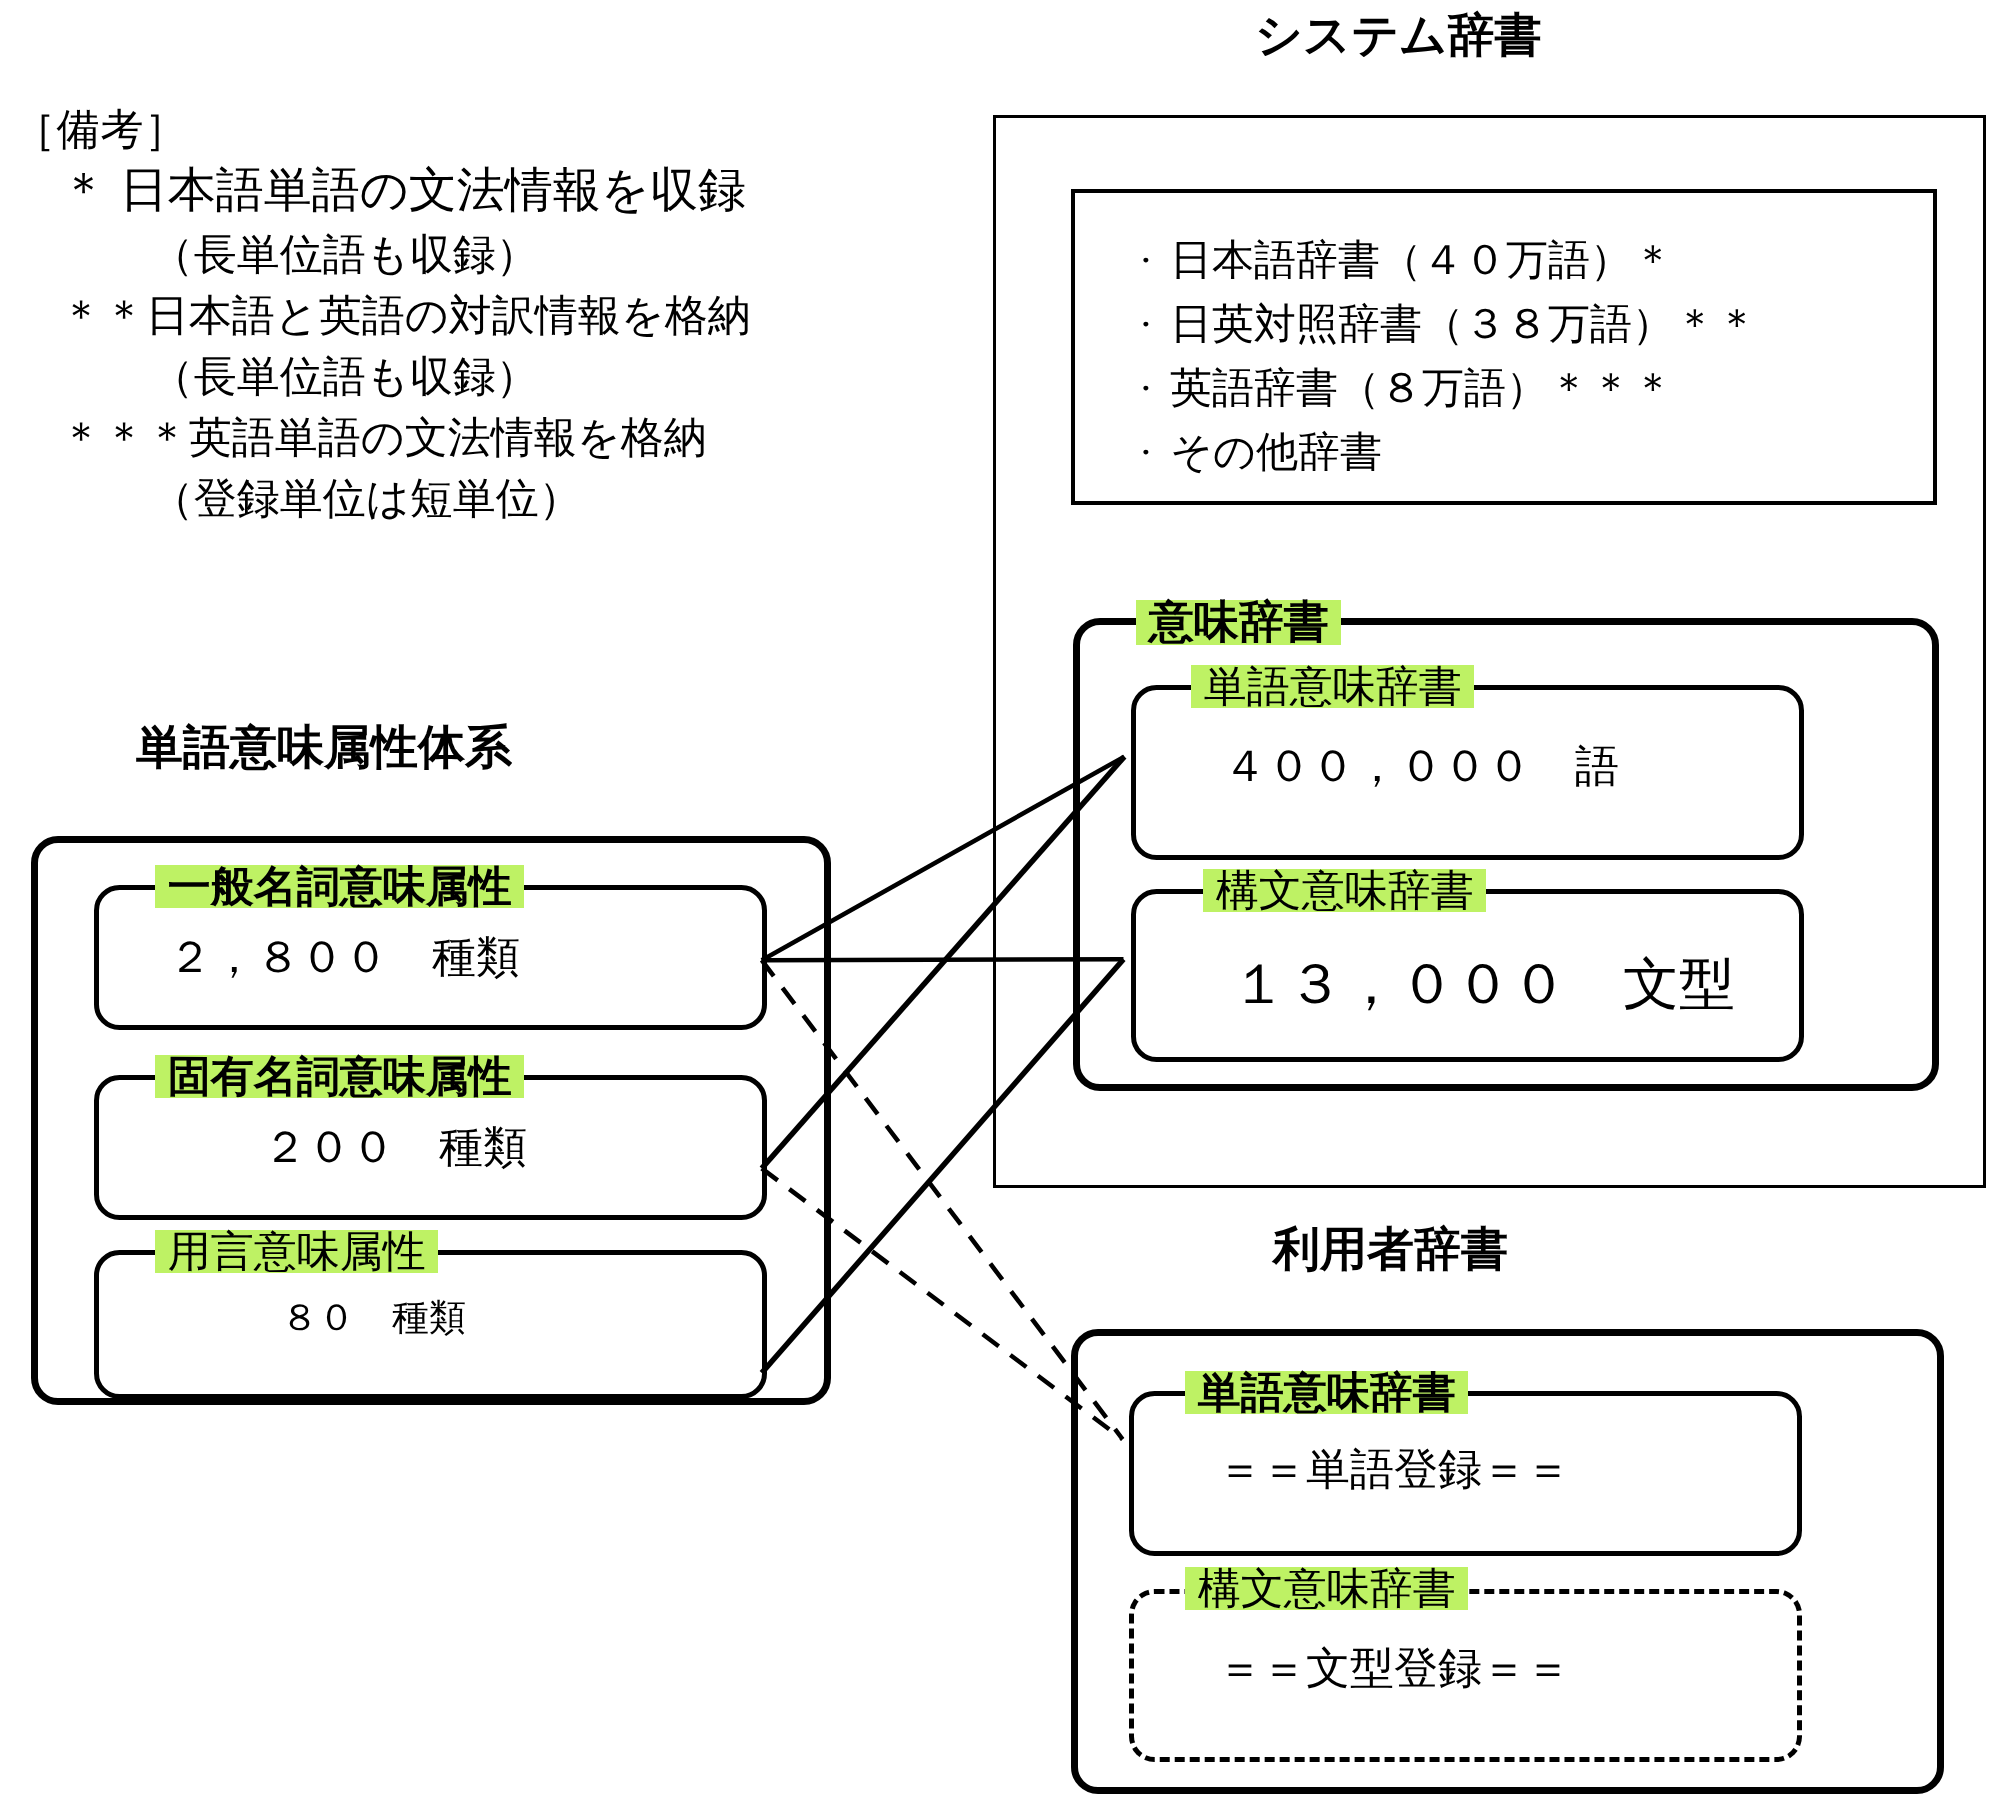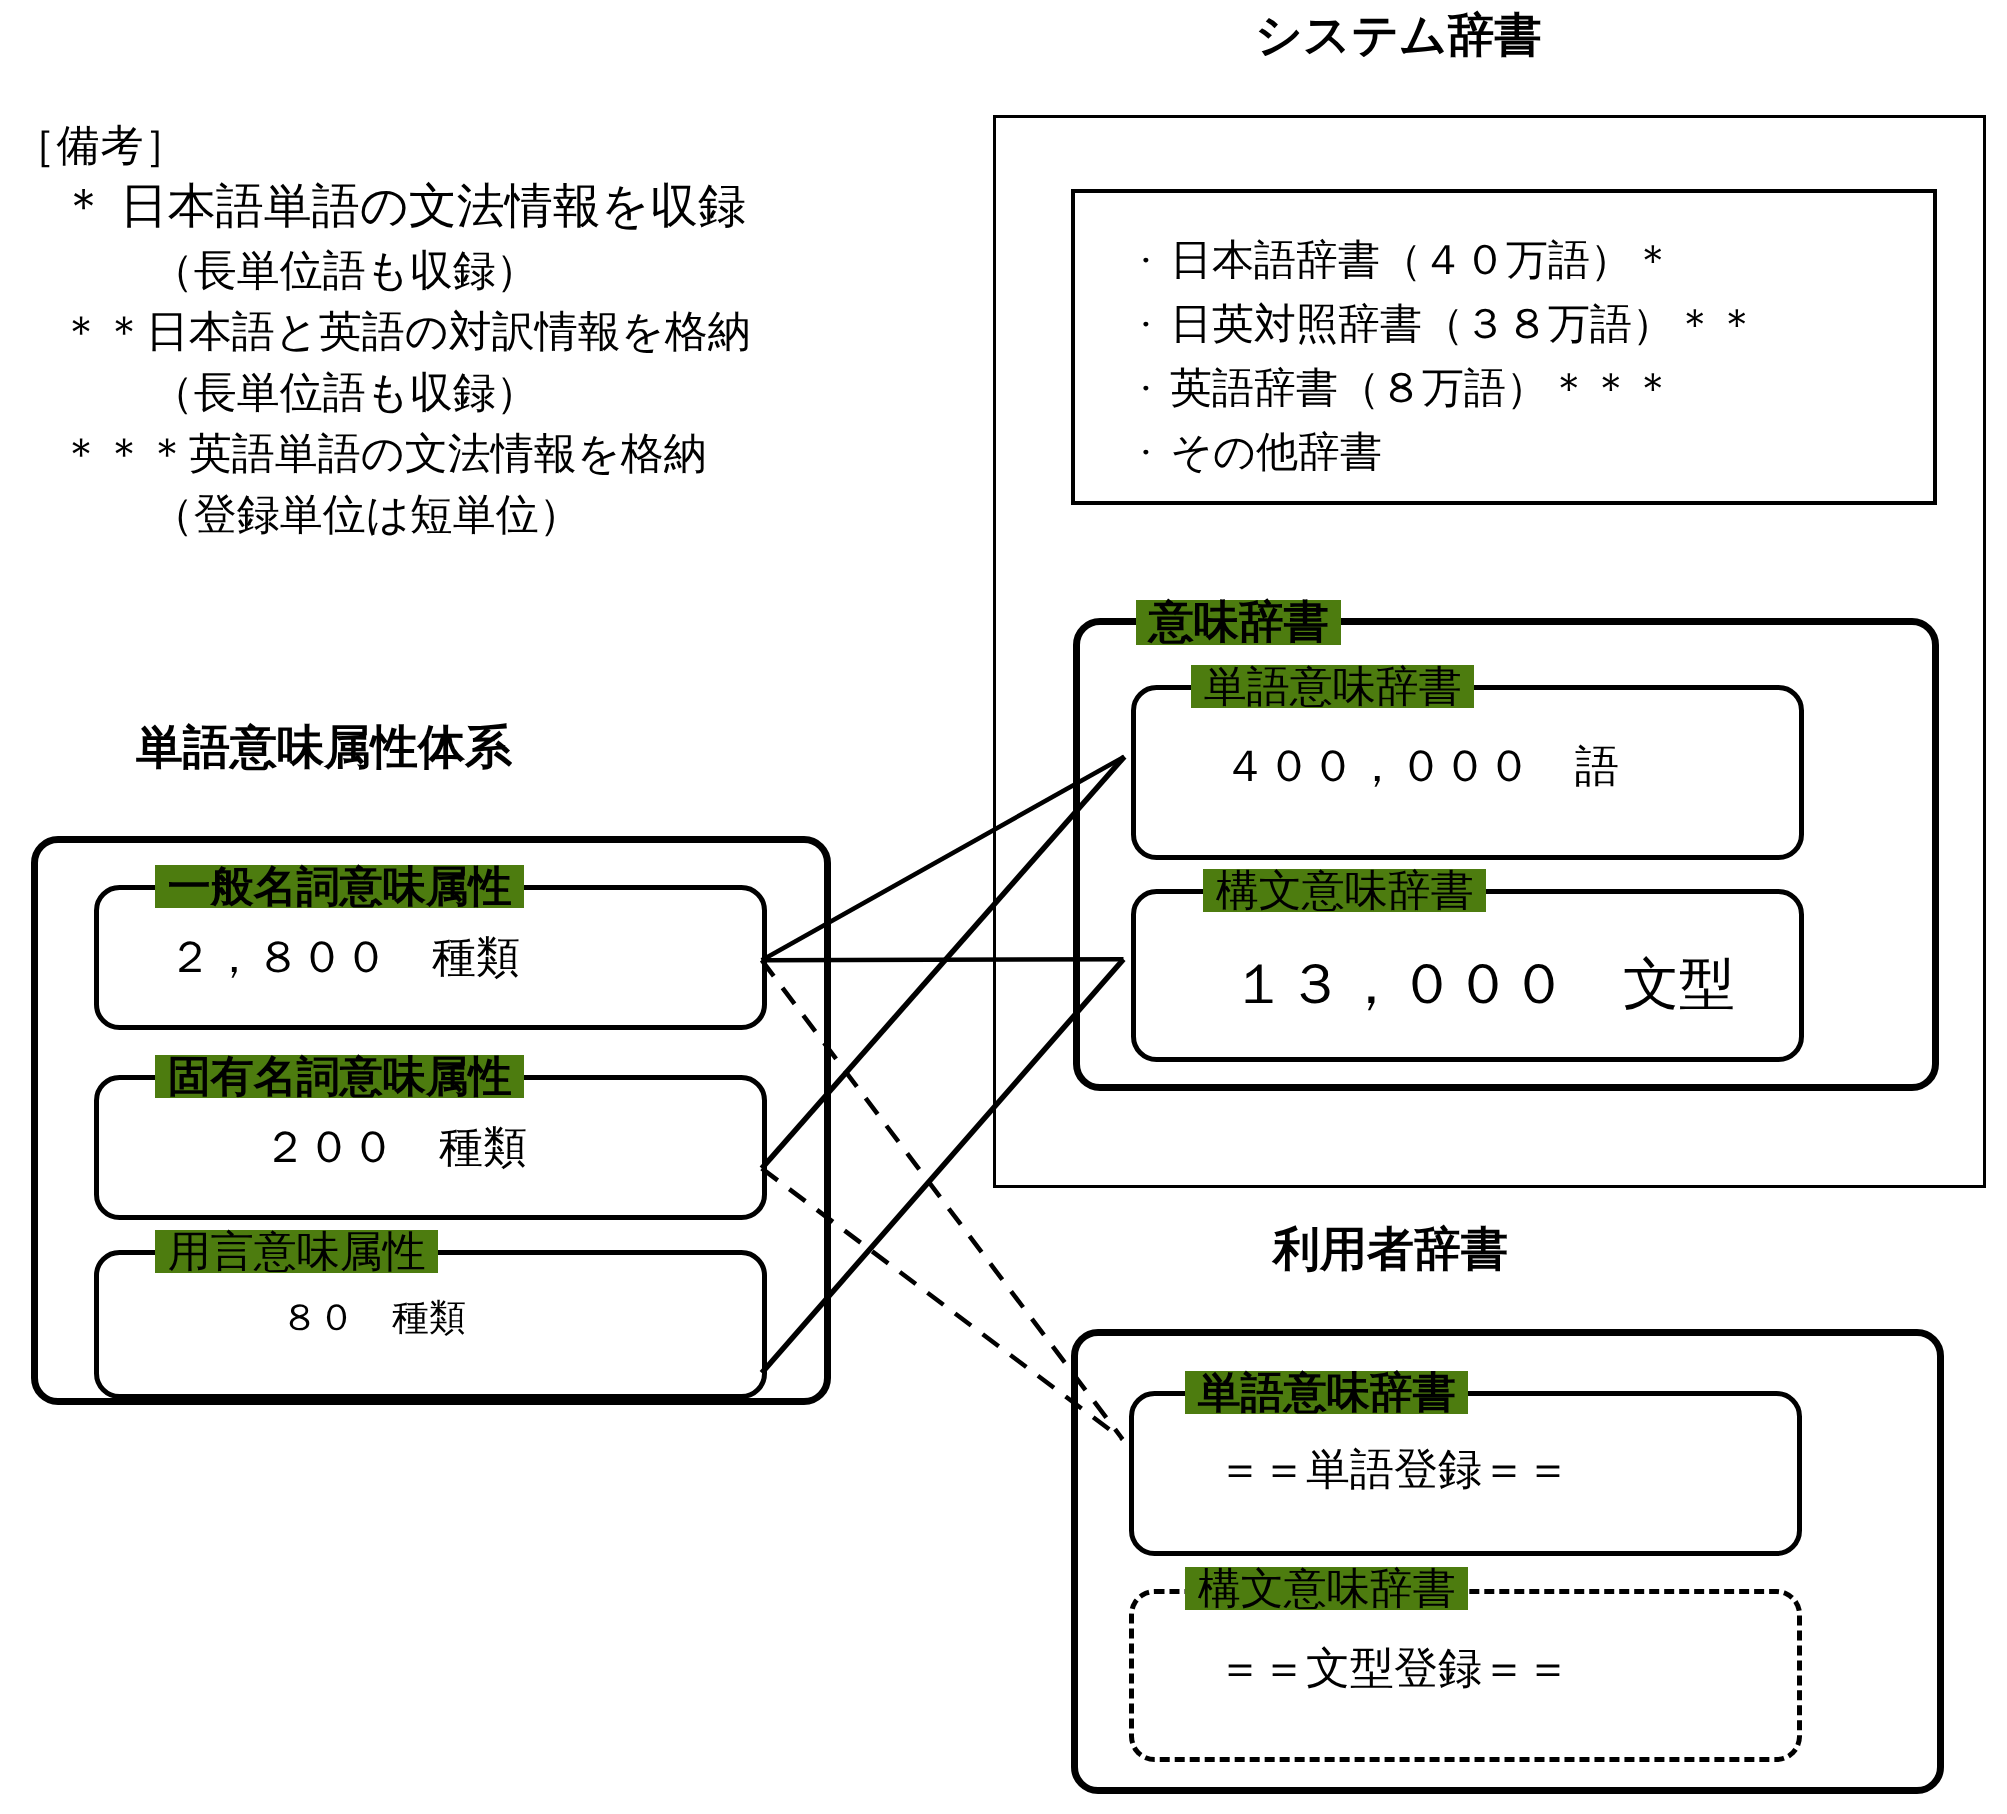--- a/index.html
+++ b/index.html
@@ -14,35 +14,35 @@
   
   .rect-thin{border:3.6px solid #000;box-sizing:border-box;}
   .rect-thin2{border:4.5px solid #000;box-sizing:border-box;}
 
   
   .round-heavy{border:7.3px solid #000;border-radius:27px;box-sizing:border-box;}
   .round-med{border:5.5px solid #000;border-radius:25.5px;box-sizing:border-box;}
   .round-dash{border:5.5px dashed #000;border-radius:25.5px;box-sizing:border-box;}
 
   
-  .gap-label{position:absolute;background:#4d7c0f;padding:0 12.7px;white-space:nowrap;
+  .gap-label{position:absolute;background:#bef264;padding:0 12.7px;white-space:nowrap;
              line-height:1;}
 
   
   #wires{position:absolute;left:0;top:0;width:2007px;height:1815px;pointer-events:none;}
 
   .bullet-row{display:flex;align-items:center;white-space:nowrap;}
   .bullet-dot{margin-right:9px;font-size:31px;line-height:1;}
 </style>
 </head>
 <body>
 
 <div id="page">
 
-  <div class="abs" style="left:12.7px;top:120px;width:964px;">
+  <div class="abs" style="left:12.7px;top:104px;width:964px;">
     <div style="font-size:43px;letter-spacing:0.9px;line-height:1.2;">［備考］</div>
     <div style="font-size:48px;margin-left:47px;line-height:1.42;">＊ 日本語単語の文法情報を収録</div>
     <div style="font-size:43px;margin-left:138px;line-height:1.42;">（長単位語も収録）</div>
     <div style="font-size:43px;margin-left:47px;line-height:1.42;">＊＊日本語と英語の対訳情報を格納</div>
     <div style="font-size:43px;margin-left:138px;line-height:1.42;">（長単位語も収録）</div>
     <div style="font-size:43px;margin-left:47px;line-height:1.42;">＊＊＊英語単語の文法情報を格納</div>
     <div style="font-size:43px;margin-left:138px;line-height:1.42;">（登録単位は短単位）</div>
   </div>
 
   <div class="abs ttl" style="left:1255px;top:3.6px;font-size:47px;">システム辞書</div>

